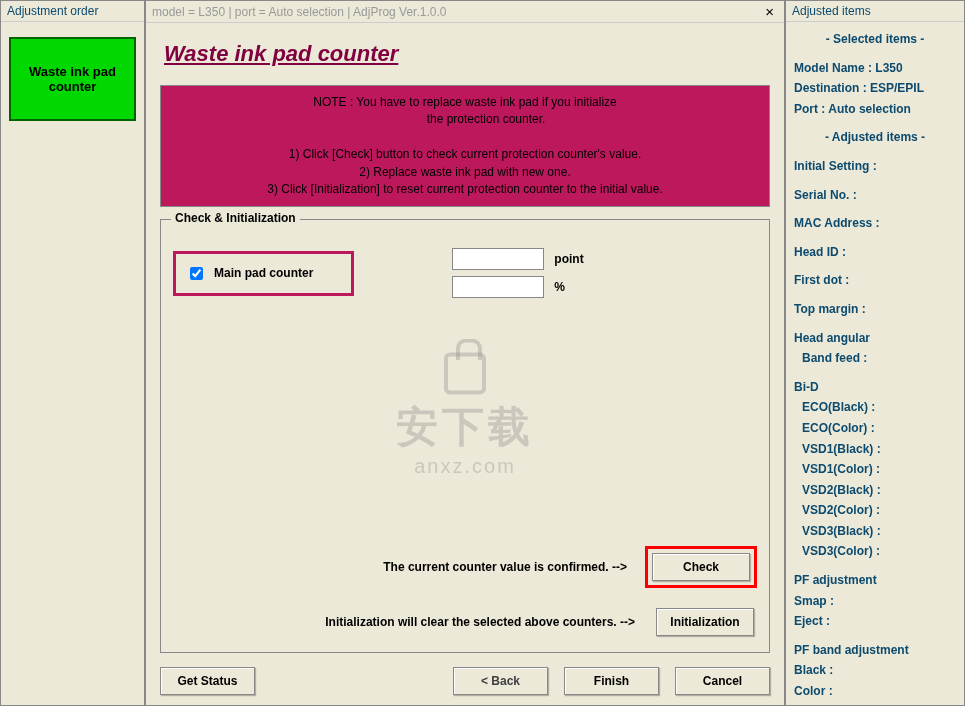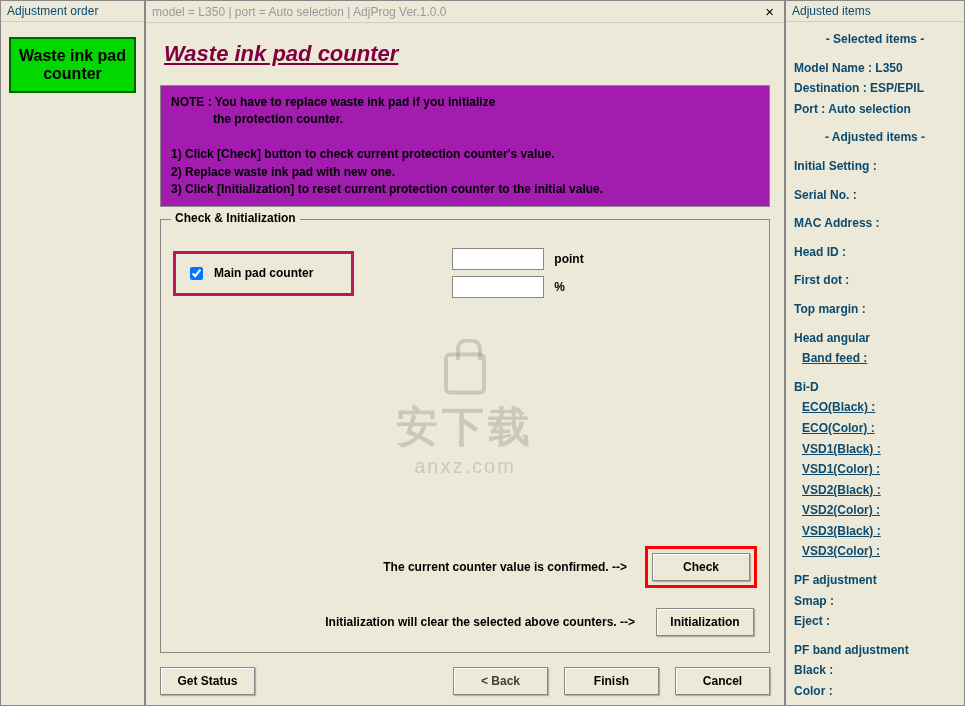--- a/index.html
+++ b/index.html
@@ -28,24 +28,24 @@
   .left-title {
     color: #0c4a6e;
     padding: 3px 6px;
     font-size: 12px;
     border-bottom: 1px solid #ccc;
   }
   .waste-btn {
     margin: 15px 8px;
     background: #00d800;
     border: 2px solid #006400;
-    padding: 8px 4px;
+    padding: 25px 4px;
     text-align: center;
     font-weight: bold;
-    font-size: 16px;
+    font-size: 13px;
     cursor: pointer;
   }
   
   .center-panel {
     flex: 1;
     background: #ece9d8;
     border: 1px solid #888;
     display: flex;
     flex-direction: column;
   }
@@ -74,26 +74,27 @@
   .main-heading {
     color: #800040;
     font-size: 22px;
     font-weight: bold;
     font-style: italic;
     text-decoration: underline;
     margin: 8px 0 18px 4px;
   }
   .note-box {
     border: 1px solid #888;
-    background: #a21caf;
+    background: #be185d;
     padding: 8px 10px;
-    font-weight: bold;
+    font-weight: normal;
     font-size: 12px;
     line-height: 1.45;
     color: #000;
+    text-align: center;
   }
   .note-box .indent { padding-left: 42px; display: block; }
   .fieldset {
     border: 1px solid #888;
     margin-top: 12px;
     padding: 18px 12px 12px 12px;
     position: relative;
     flex: 1;
     display: flex;
     flex-direction: column;
@@ -220,21 +221,21 @@
   .right-body {
     padding: 8px 8px;
     font-weight: bold;
     font-size: 12px;
     line-height: 1.55;
     color: #0c4a6e;
     overflow: hidden;
   }
   .right-body .center-text { text-align: center; }
   .right-body .item { margin-bottom: 2px; }
-  .right-body .sub { padding-left: 8px; text-decoration: underline; }
+  .right-body .sub { padding-left: 8px; }
   .right-body .section-gap { margin-top: 10px; }
 </style>
 </head>
 <body>
 
 <div class="container">
 
   <div class="left-panel">
     <div class="left-title">Adjustment order</div>
     <div class="waste-btn">

